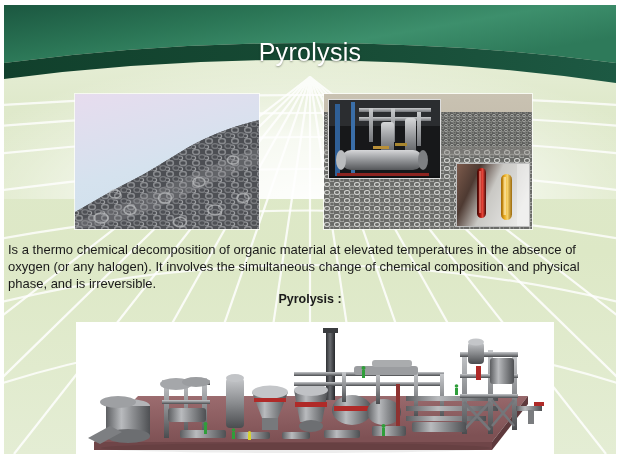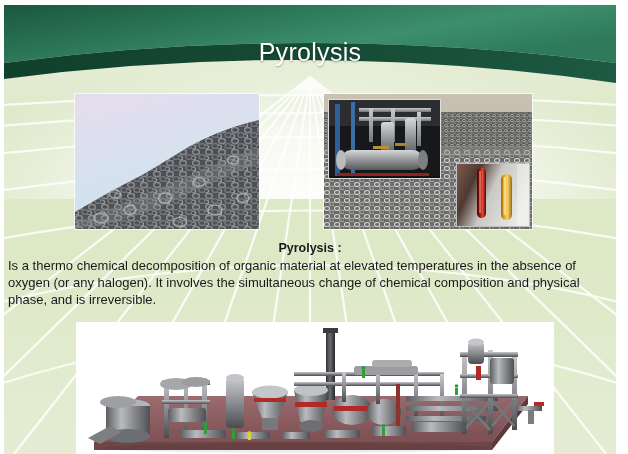--- a/index.html
+++ b/index.html
@@ -325,22 +325,22 @@
 
         <rect x="44" y="10" width="11" height="46" rx="5.5" fill="url(#tubeAmber)"></rect>
         <rect x="46.5" y="13" width="2.6" height="38" fill="#fff3c4" opacity=".6"></rect>
 
         <rect x="60" y="0" width="14" height="64" fill="#ffffff" opacity=".32"></rect>
       </svg>
     </div>
   </div>
 
   <div id="text-block">
+    <div id="body-text">Is a thermo chemical decomposition of organic material at elevated temperatures in the absence of oxygen (or any halogen). It involves the simultaneous change of chemical composition and physical phase, and is irreversible.</div>
     <div id="sub-title">Pyrolysis :</div>
-    <div id="body-text">Is a thermo chemical decomposition of organic material at elevated temperatures in the absence of oxygen (or any halogen). It involves the simultaneous change of chemical composition and physical phase, and is irreversible.</div>
   </div>
 
   <div id="pic-plant">
     <svg width="478" height="137" viewBox="0 0 478 137" aria-hidden="true">
       <defs>
         <linearGradient id="baseG" x1="0" y1="0" x2="0.2" y2="1">
           <stop offset="0%" stop-color="#9d6d70"></stop>
           <stop offset="100%" stop-color="#7e5154"></stop>
         </linearGradient>
         <linearGradient id="metal" x1="0" y1="0" x2="1" y2="0">

